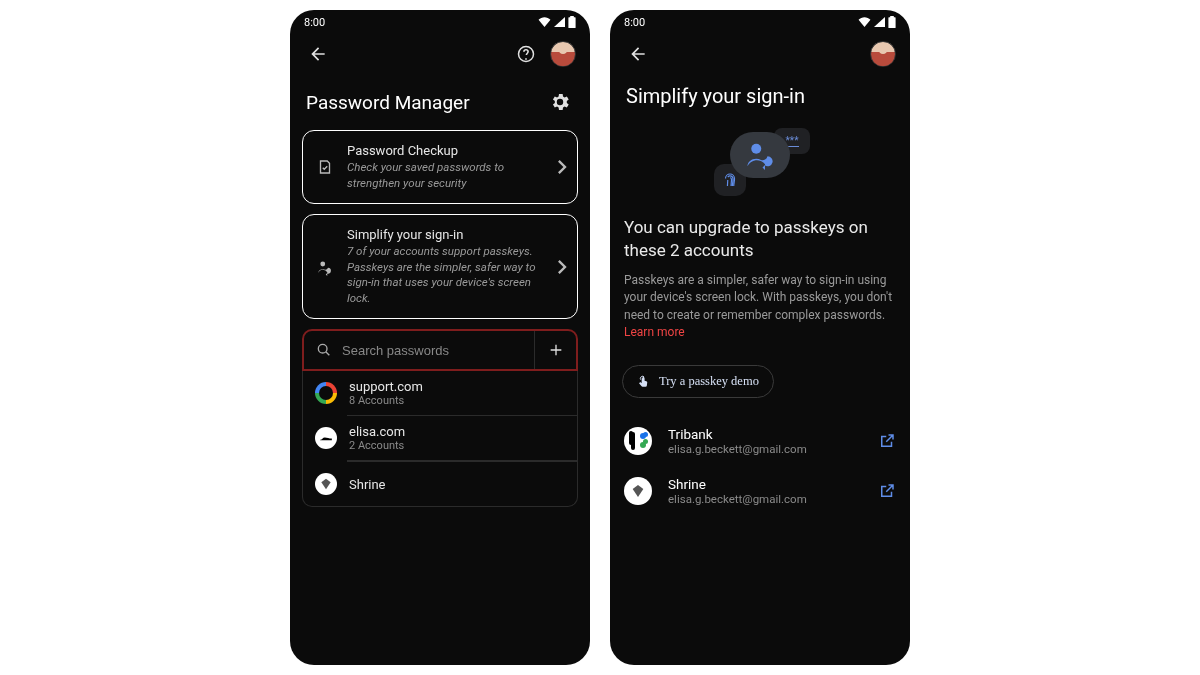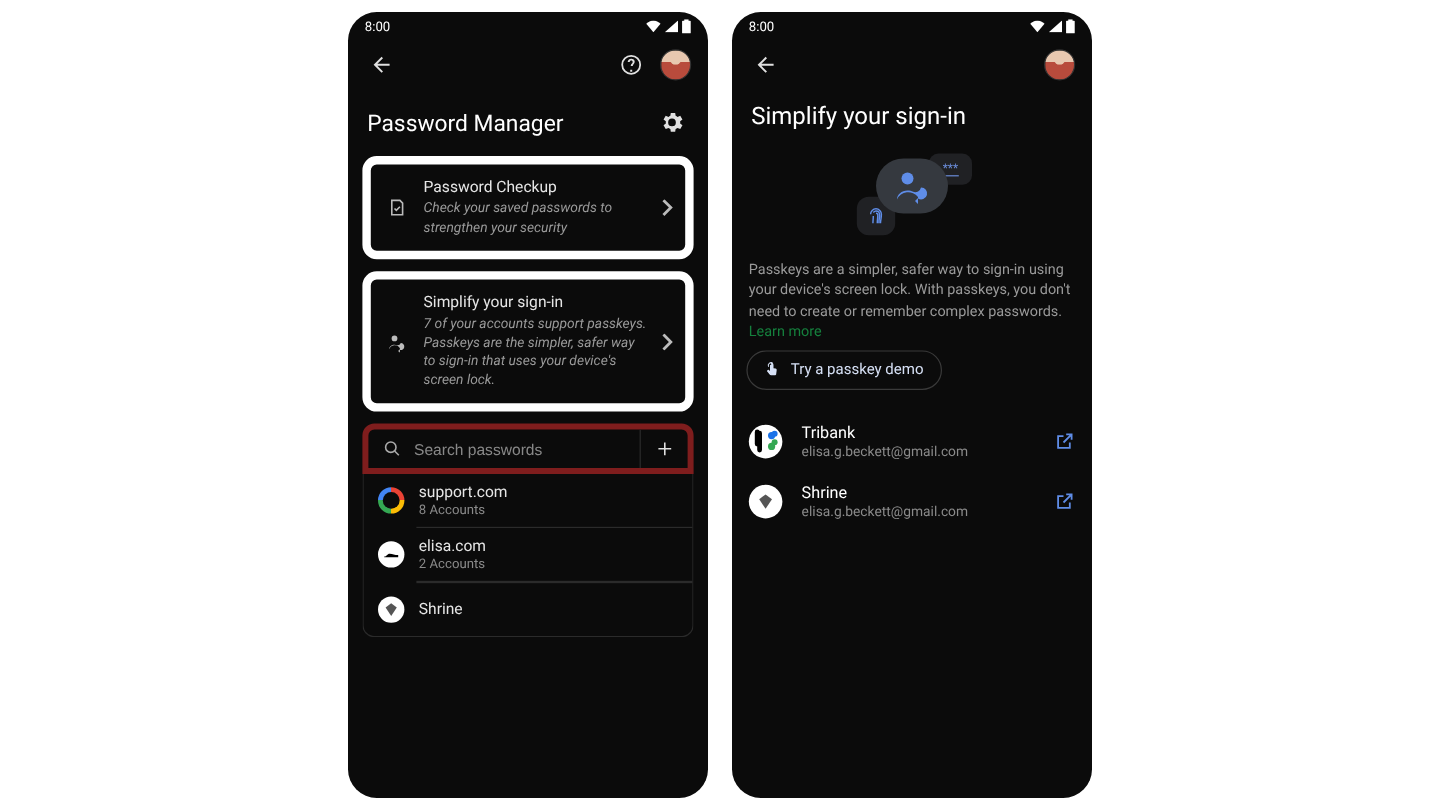--- a/index.html
+++ b/index.html
@@ -65,36 +65,36 @@
   }
   .content { padding: 0 12px 12px 12px; flex:1; overflow:hidden;}
   .page-title {
     font-size: 19px;
     font-weight: 400;
     padding: 12px 4px 14px 4px;
     display:flex; align-items:center;
   }
   .gear { width:22px; height:22px; }
   .card {
-    border: 7px solid #ffffff;
+    border: 1px solid #ffffff;
     border-radius: 12px;
     padding: 12px 10px 12px 12px;
     display: flex;
     align-items: center;
     gap: 12px;
     margin-bottom: 10px;
     justify-content: center;
   }
   .card-icon { width:20px; flex-shrink:0; display:flex; justify-content:center;}
   .card-text { flex:1; }
   .card-title { font-size: 13px; color:#e6e6e6; margin-bottom:2px;}
   .card-sub { font-size: 11.5px; color:#9a9a9a; line-height:1.35;font-style:italic;}
   .chevron { color:#bbb; }
   .search-row {
-    border: 5px solid #7f1d1d;
+    border: 2px solid #7f1d1d;
     border-radius: 10px 10px 0 0;
     display: flex;
     align-items: stretch;
     height: 42px;
     margin-top: 2px;
   }
   .search-field { flex:1; display:flex; align-items:center; gap:10px; padding:0 12px;}
   .search-field input {
     background: transparent; border: none; outline: none;
     color: #e0e0e0; font-size: 13px; flex:1;
@@ -156,26 +156,27 @@
     display:flex; align-items:center; justify-content:center;
   }
   .bubble-pw{
     width:36px; height:26px; background:#202124; border-radius:8px;
     position:absolute; right:88px; top:2px; z-index:1;
     display:flex; align-items:center; justify-content:center;
     color:#6a8cd8; font-size:10px;
   }
   .section-title { font-size:17px; line-height:1.35; color:#eaeaea; padding: 0 2px 10px 2px;}
   .section-body { font-size:12px; color:#9a9a9a; line-height:1.45; padding:0 2px;}
-  .link { color:#15803d; }
+  .link { color:#ef4444; }
   .demo-btn{
     display:inline-flex; align-items:center; gap:8px;
     border:1px solid #3a3a3a; border-radius:20px;
     padding:8px 14px; font-size:12.5px; color:#d6e0f5;
-    margin: 6px 0 18px 0;
+    margin: 24px 0 18px 0;
+    font-family: Liberation Serif, serif;
   }
   .account-row{
     display:flex; align-items:center; gap:16px;
     padding:10px 2px;
   }
   .acct-icon{ width:28px; height:28px; border-radius:50%; flex-shrink:0; display:flex; align-items:center; justify-content:center;}
   .acct-text{ flex:1; }
   .acct-title{ font-size:13.5px; }
   .acct-sub{ font-size:11.5px; color:#8a8a8a;}
   .open-icon{ color:#5f8de8; }
@@ -352,20 +353,21 @@
             <path fill="#5f8de8" d="M2 21c0-3.3 3.1-6 7-6 1.4 0 2.7.3 3.8.9A4 4 0 0018 13a4 4 0 11-2 7.4V24l-2-2 2-2v-.6A8.2 8.2 0 002 21z"></path>
           </svg>
       </div>
       <div class="bubble-fp">
         <svg width="18" height="18" viewBox="0 0 24 24">
             <path fill="none" stroke="#5f8de8" stroke-width="1.6" d="M6 10c0-3.3 2.7-6 6-6s6 2.7 6 6c0 4-1 7-1 10M9 8c1-1 2-1.5 3-1.5 2.5 0 4 2 4 4.5 0 3-.8 6-.8 9M12 9c1.1 0 2 .9 2 2 0 3-.6 6-.6 9M9 12c0 3-.4 5-.4 8"></path>
           </svg>
       </div>
     </div>
 
+    <div class="section-title">You can upgrade to passkeys on these 2 accounts</div>
     <div class="section-body">
       <span>Passkeys are a simpler, safer way to sign-in using your device's screen lock. With passkeys, you don't need to create or remember complex passwords. </span><a class="link">Learn more</a>
     </div>
 
     <div class="demo-btn">
       <svg width="14" height="14" viewBox="0 0 24 24">
           <path fill="#d6e0f5" d="M9 2a4 4 0 014 4v4l3 .5c1 .2 1.6 1 1.6 2l-.8 6c-.1 1-1 1.5-2 1.5H9.5c-.8 0-1.5-.4-2-1l-4-5 1.3-1.3c.4-.4 1-.5 1.5-.2L8 14V6a1 1 0 012 0"></path>
           <path fill="none" stroke="#d6e0f5" stroke-width="1.5" d="M6 8a4 4 0 016-5"></path>
         </svg>
       <span>Try a passkey demo</span>

